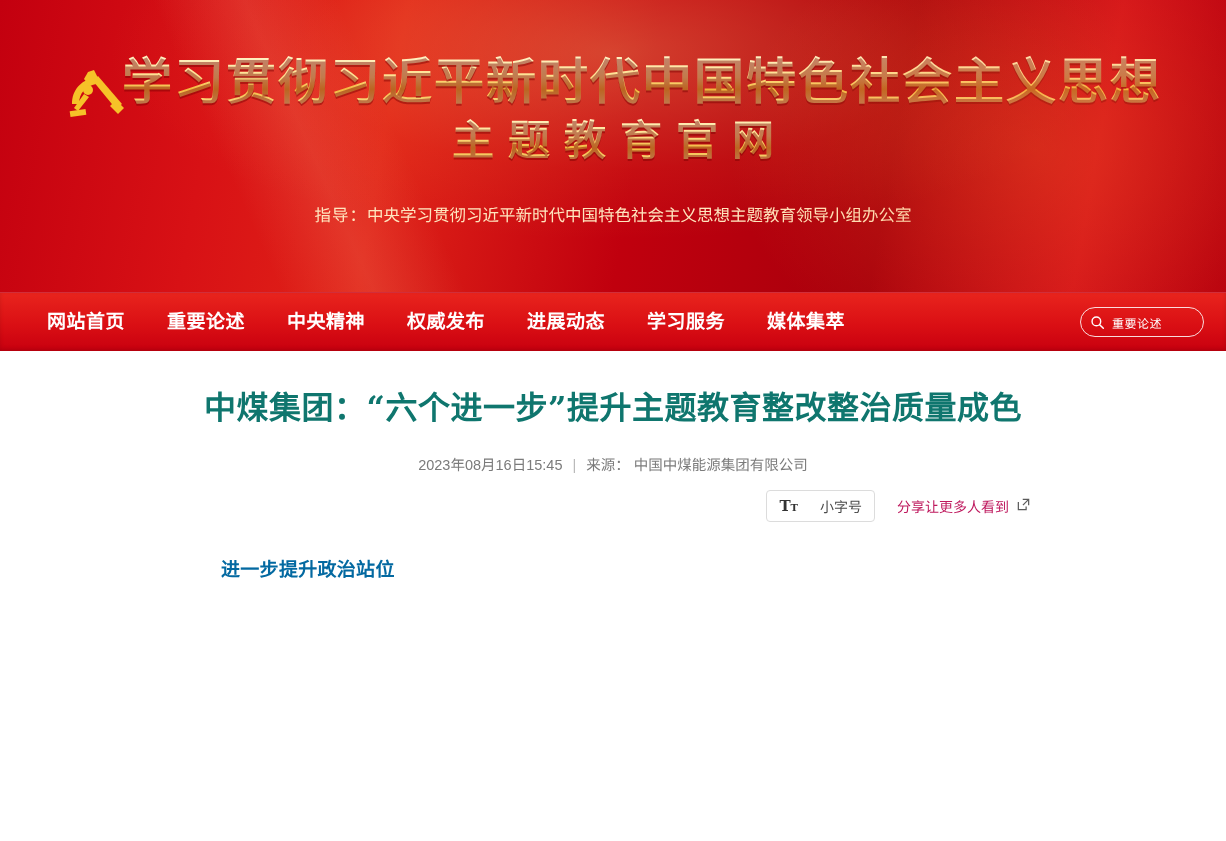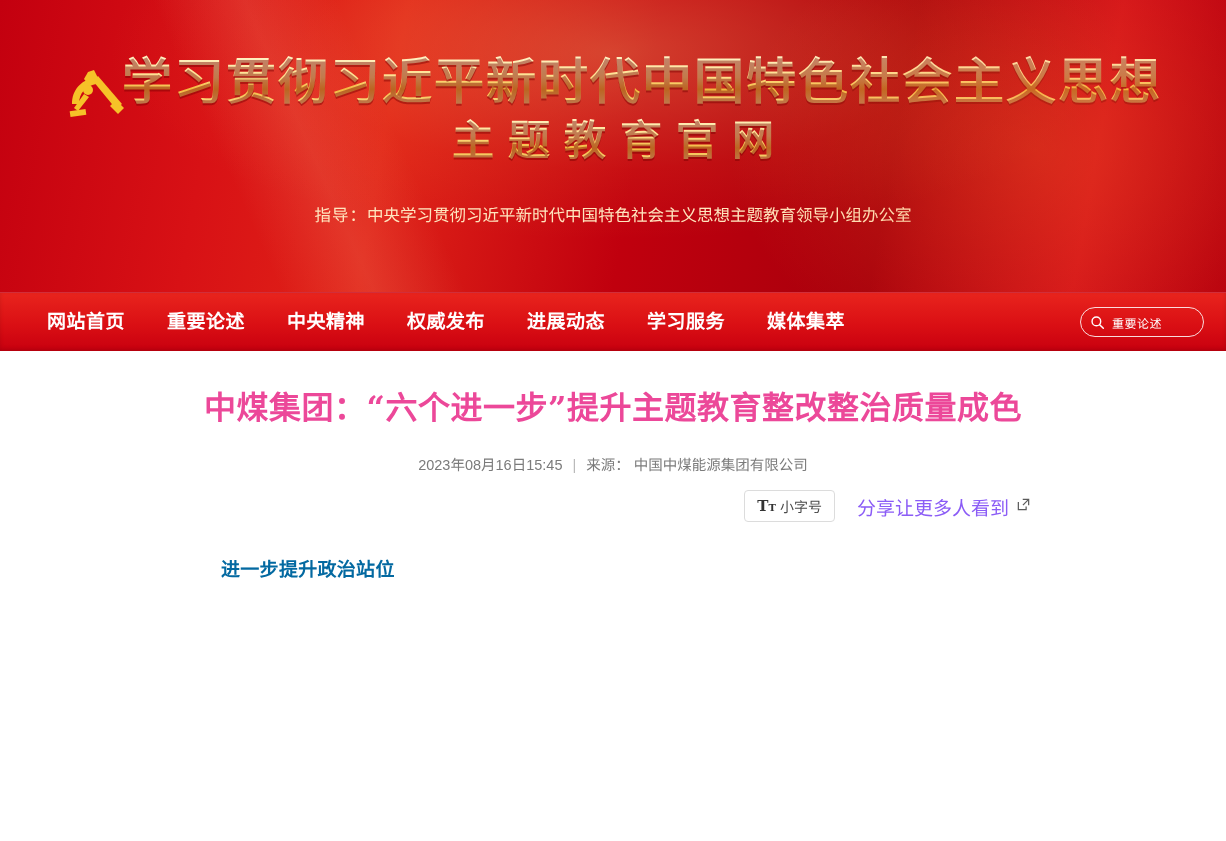--- a/index.html
+++ b/index.html
@@ -154,21 +154,21 @@
   .article {
     width: 860px;
     margin: 0 auto;
     padding-top: 34px;
   }
   .article-title {
     font-family: "DejaVu Serif", "Liberation Serif", serif;
     font-weight: bold;
     font-size: 32px;
     line-height: 47px;
-    color: #ec4899;
+    color: #0f766e;
     text-align: center;
     letter-spacing: 0.5px;
     margin: 0 0 6px 0;
   }
   .meta {
     margin-top: 22px;
     text-align: center;
     color: #7b7b7b;
     font-size: 14.5px;
     line-height: 22px;
@@ -178,43 +178,43 @@
   .tools {
     margin-top: 14px;
     display: flex;
     justify-content: flex-end;
     align-items: center;
     padding-right: 12px;
   }
   .font-size-btn {
     display: inline-flex;
     align-items: center;
-    gap: 4px;
+    gap: 22px;
     border: 1px solid #dcdcdc;
     border-radius: 4px;
     padding: 5px 12px;
     color: #4a4a4a;
     font-size: 14px;
     background: #fff;
     cursor: pointer;
   }
   .font-size-btn .tt {
     font-family: "DejaVu Serif", "Liberation Serif", serif;
     font-weight: bold;
     font-size: 15px;
     color: #333;
   }
   .font-size-btn .tt small { font-size: 10px; }
   .share {
     margin-left: 22px;
     display: inline-flex;
     align-items: center;
     gap: 7px;
-    color: #8b5cf6;
-    font-size: 19px;
+    color: #be185d;
+    font-size: 14px;
     cursor: pointer;
   }
 
   .body-text {
     margin-top: 30px;
     font-family: "DejaVu Serif", "Liberation Serif", serif;
     font-size: 19px;
     line-height: 38px;
     color: #232323;
     text-align: justify;

